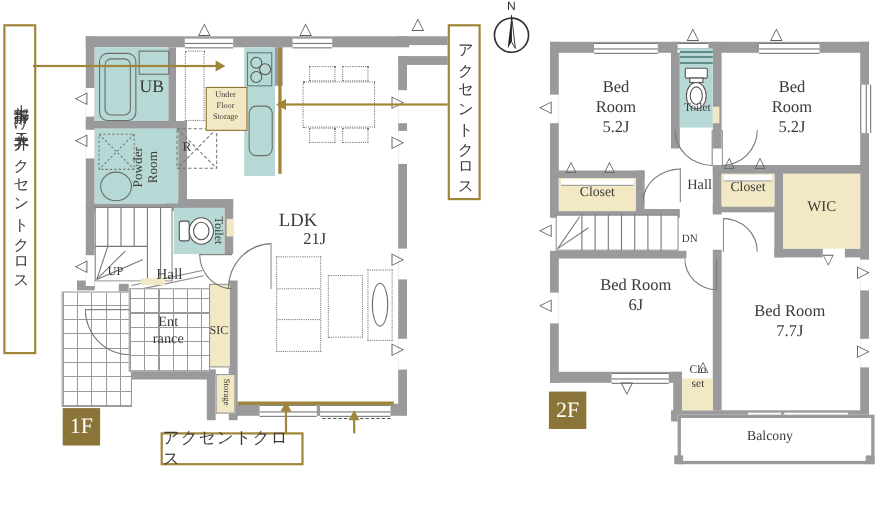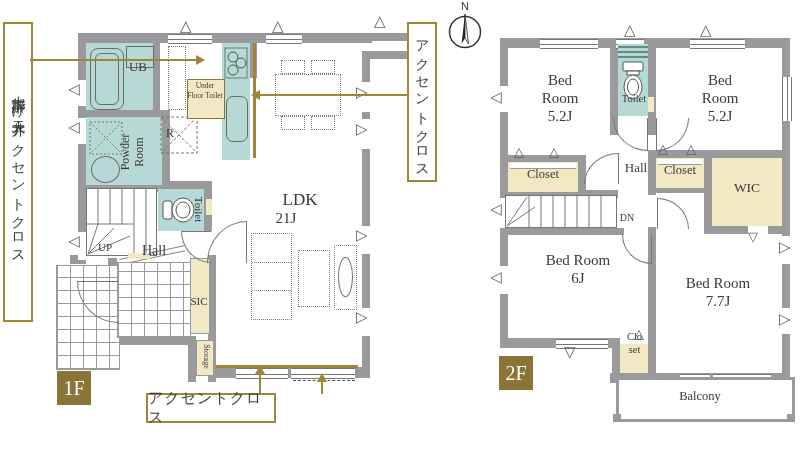--- a/index.html
+++ b/index.html
@@ -153,29 +153,33 @@
   <span class="tri" style="left:356px;top:85px">▷</span>
   <span class="tri" style="left:356px;top:122px">▷</span>
   <span class="tri" style="left:356px;top:228px">▷</span>
   <span class="tri" style="left:356px;top:310px">▷</span>
   <span class="tri" style="left:180px;top:19px">△</span>
   <span class="tri" style="left:272px;top:19px">△</span>
   <span class="tri" style="left:374px;top:14px">△</span>
 
   <div class="dash" style="left:293px;top:380px;width:62px"></div>
 
-  <div class="lbl" style="left:118px;top:59px;width:40px;font-size:13px">UB</div>
-  <div class="lbl" style="left:187px;top:81px;width:36px;font-size:7.5px;line-height:1.35">Under Floor Toilet</div>
+  <div class="lbl" style="left:118px;top:70px;width:40px;font-size:16px">UB</div>
+  <div class="lbl" style="left:187px;top:81px;width:36px;font-size:7.5px;line-height:1.35">Under Floor Storage</div>
   <div class="lbl rotm90" style="left:111px;top:135px;width:48px;height:34px;font-size:12px">Powder Room</div>
   <div class="lbl" style="left:163px;top:126px;width:14px;font-size:12px">R</div>
   <div class="lbl rot90" style="left:175px;top:202px;width:44px;height:15px;font-size:11px">Toilet</div>
-  <div class="lbl" style="left:273px;top:190px;width:54px;font-size:17px">LDK</div>
+  <div class="lbl" style="left:244px;top:190px;width:54px;font-size:17px">LDK</div>
   <div class="lbl" style="left:259px;top:209px;width:54px;font-size:15px">21J</div>
   <div class="lbl" style="left:92px;top:241px;width:26px;font-size:11px">UP</div>
   <div class="lbl" style="left:134px;top:243px;width:40px;font-size:14px">Hall</div>
+  <div class="lbl" style="left:123px;top:284px;width:60px;font-size:13px">
+    <div>Ent</div>
+    <div>rance</div>
+  </div>
   <div class="lbl" style="left:188px;top:295px;width:22px;font-size:11px">SIC</div>
   <div class="lbl rot90" style="left:186px;top:350px;width:36px;height:13px;font-size:8px">Storage</div>
   <div class="badge" style="left:57px;top:371px">1F</div>
 
   <div class="w" style="left:500px;top:38px;width:290px;height:10px"></div>
   <div class="w" style="left:500px;top:38px;width:8px;height:310px"></div>
   <div class="w" style="left:782px;top:38px;width:8px;height:339px"></div>
   <div class="w" style="left:500px;top:338px;width:120px;height:10px"></div>
   <div class="w" style="left:610px;top:373px;width:180px;height:10px"></div>
   <div class="w" style="left:612px;top:338px;width:8px;height:45px"></div>

